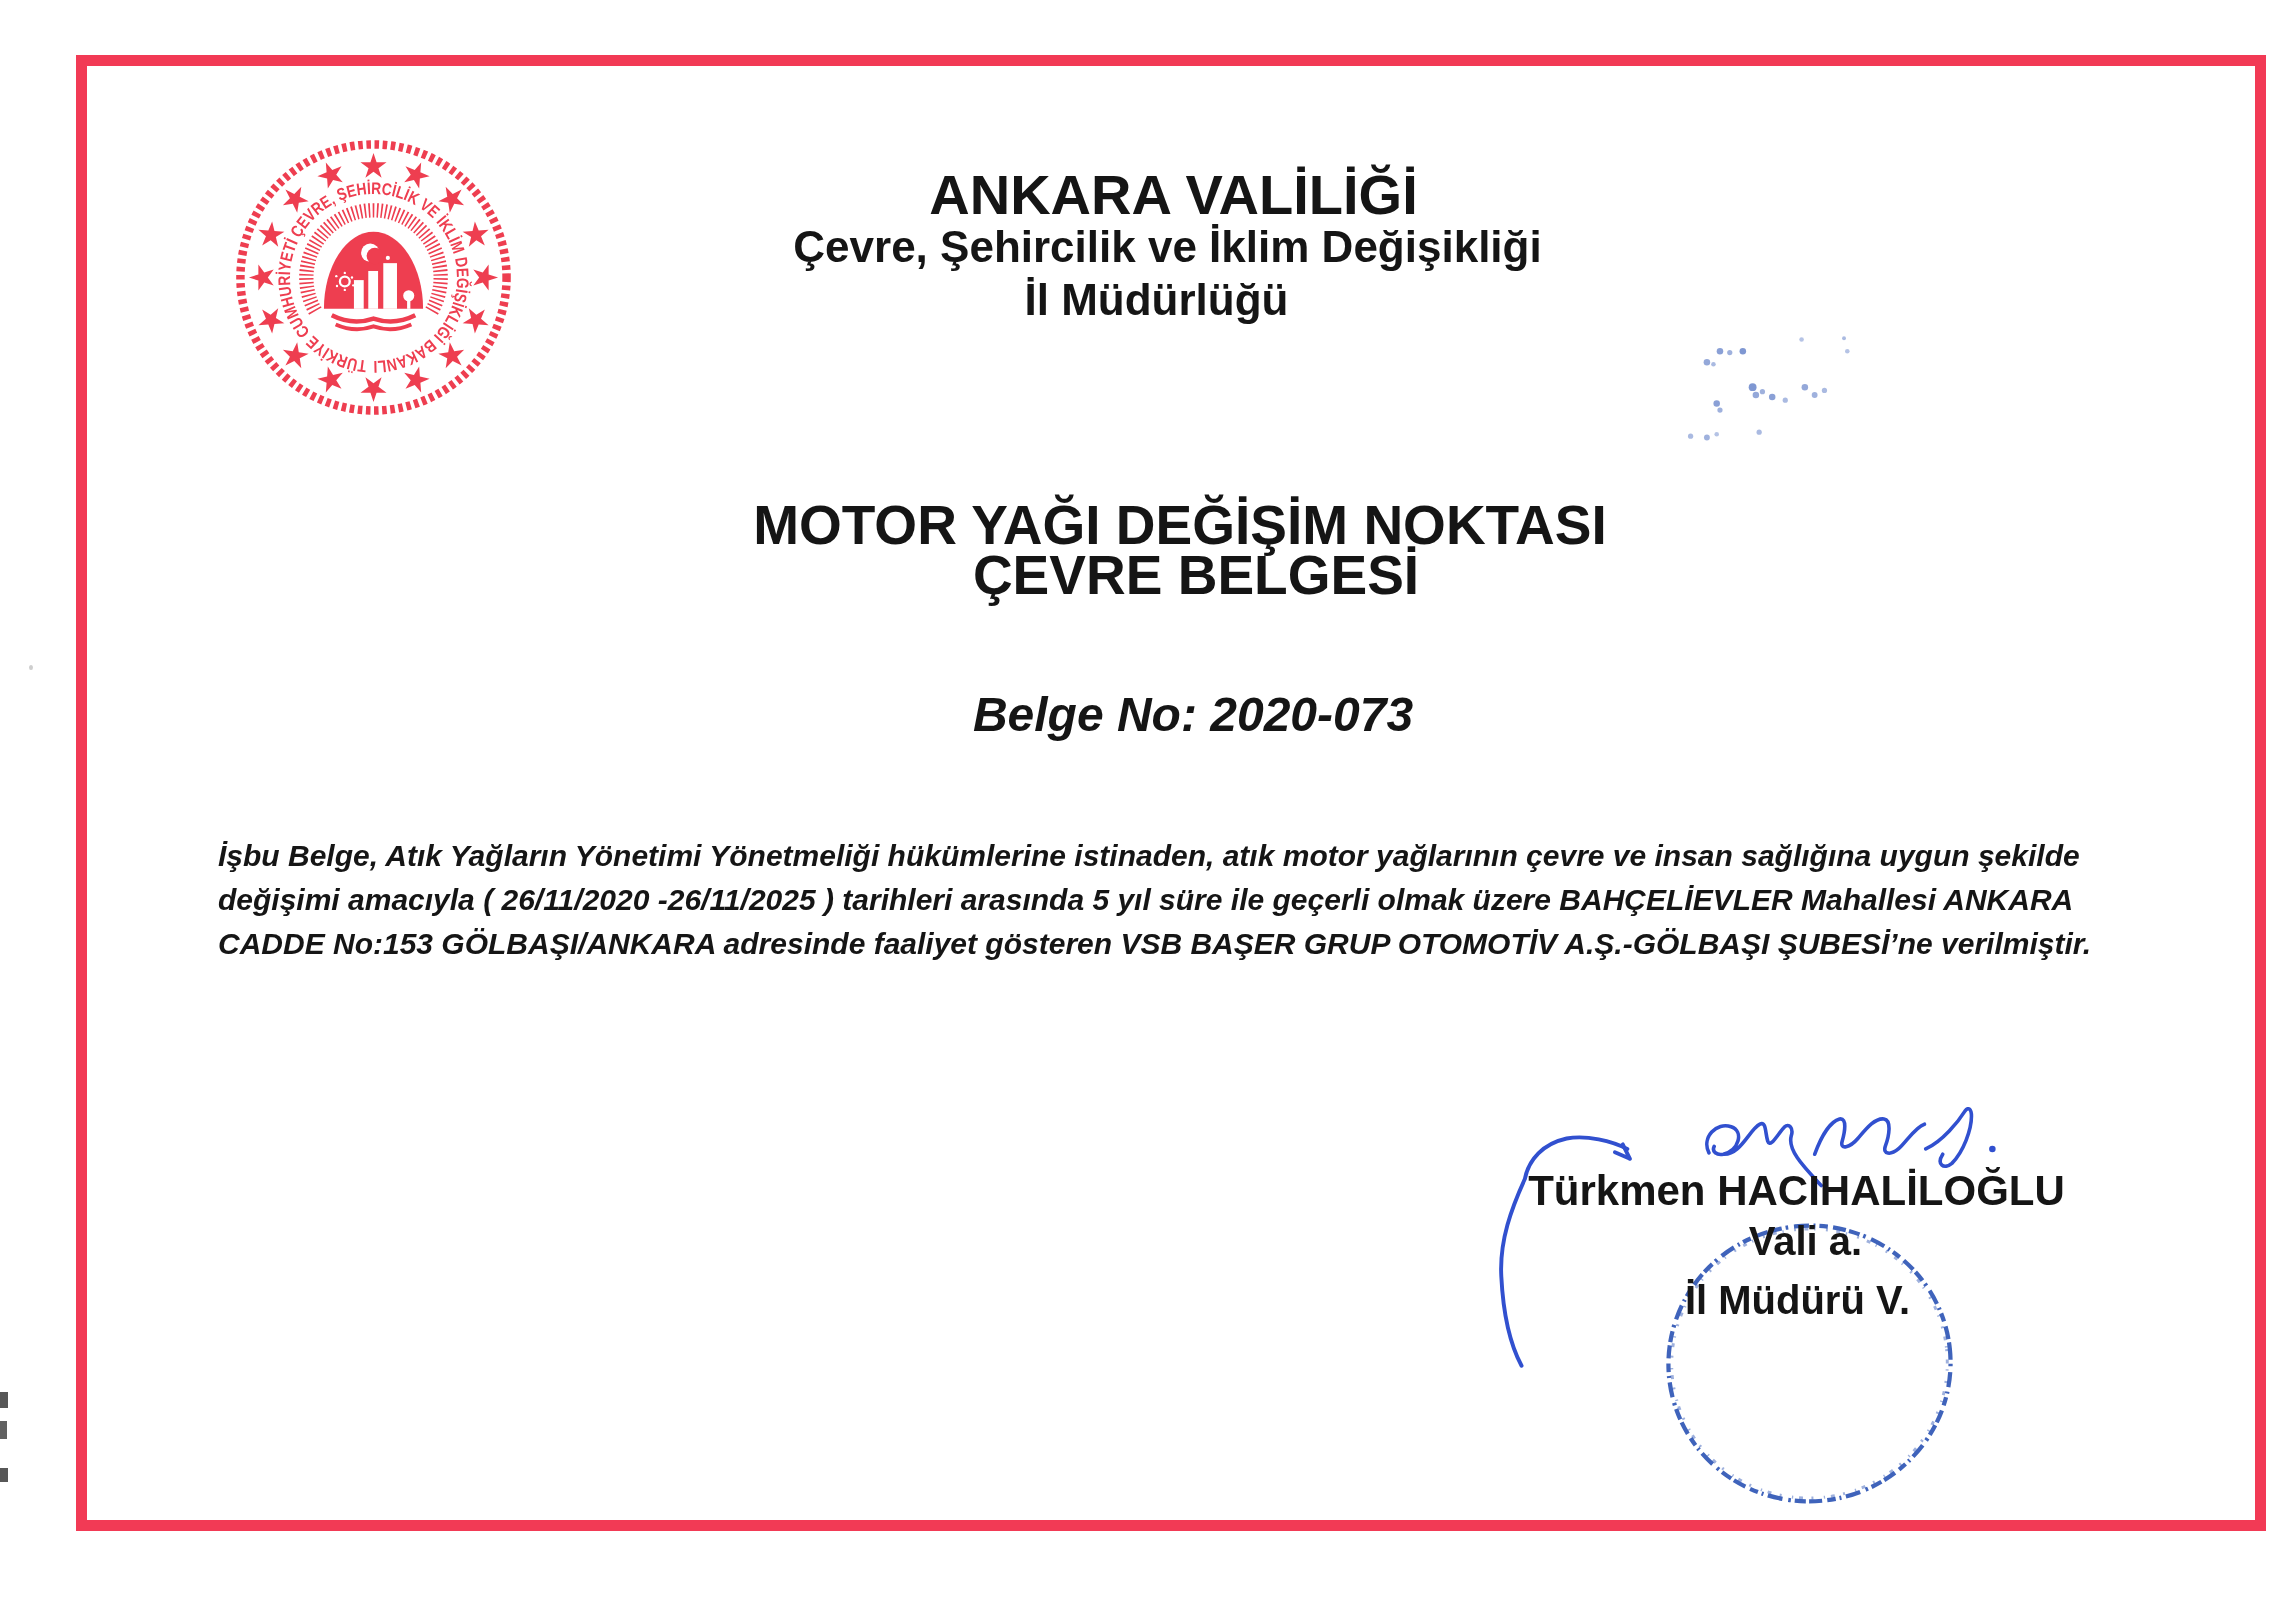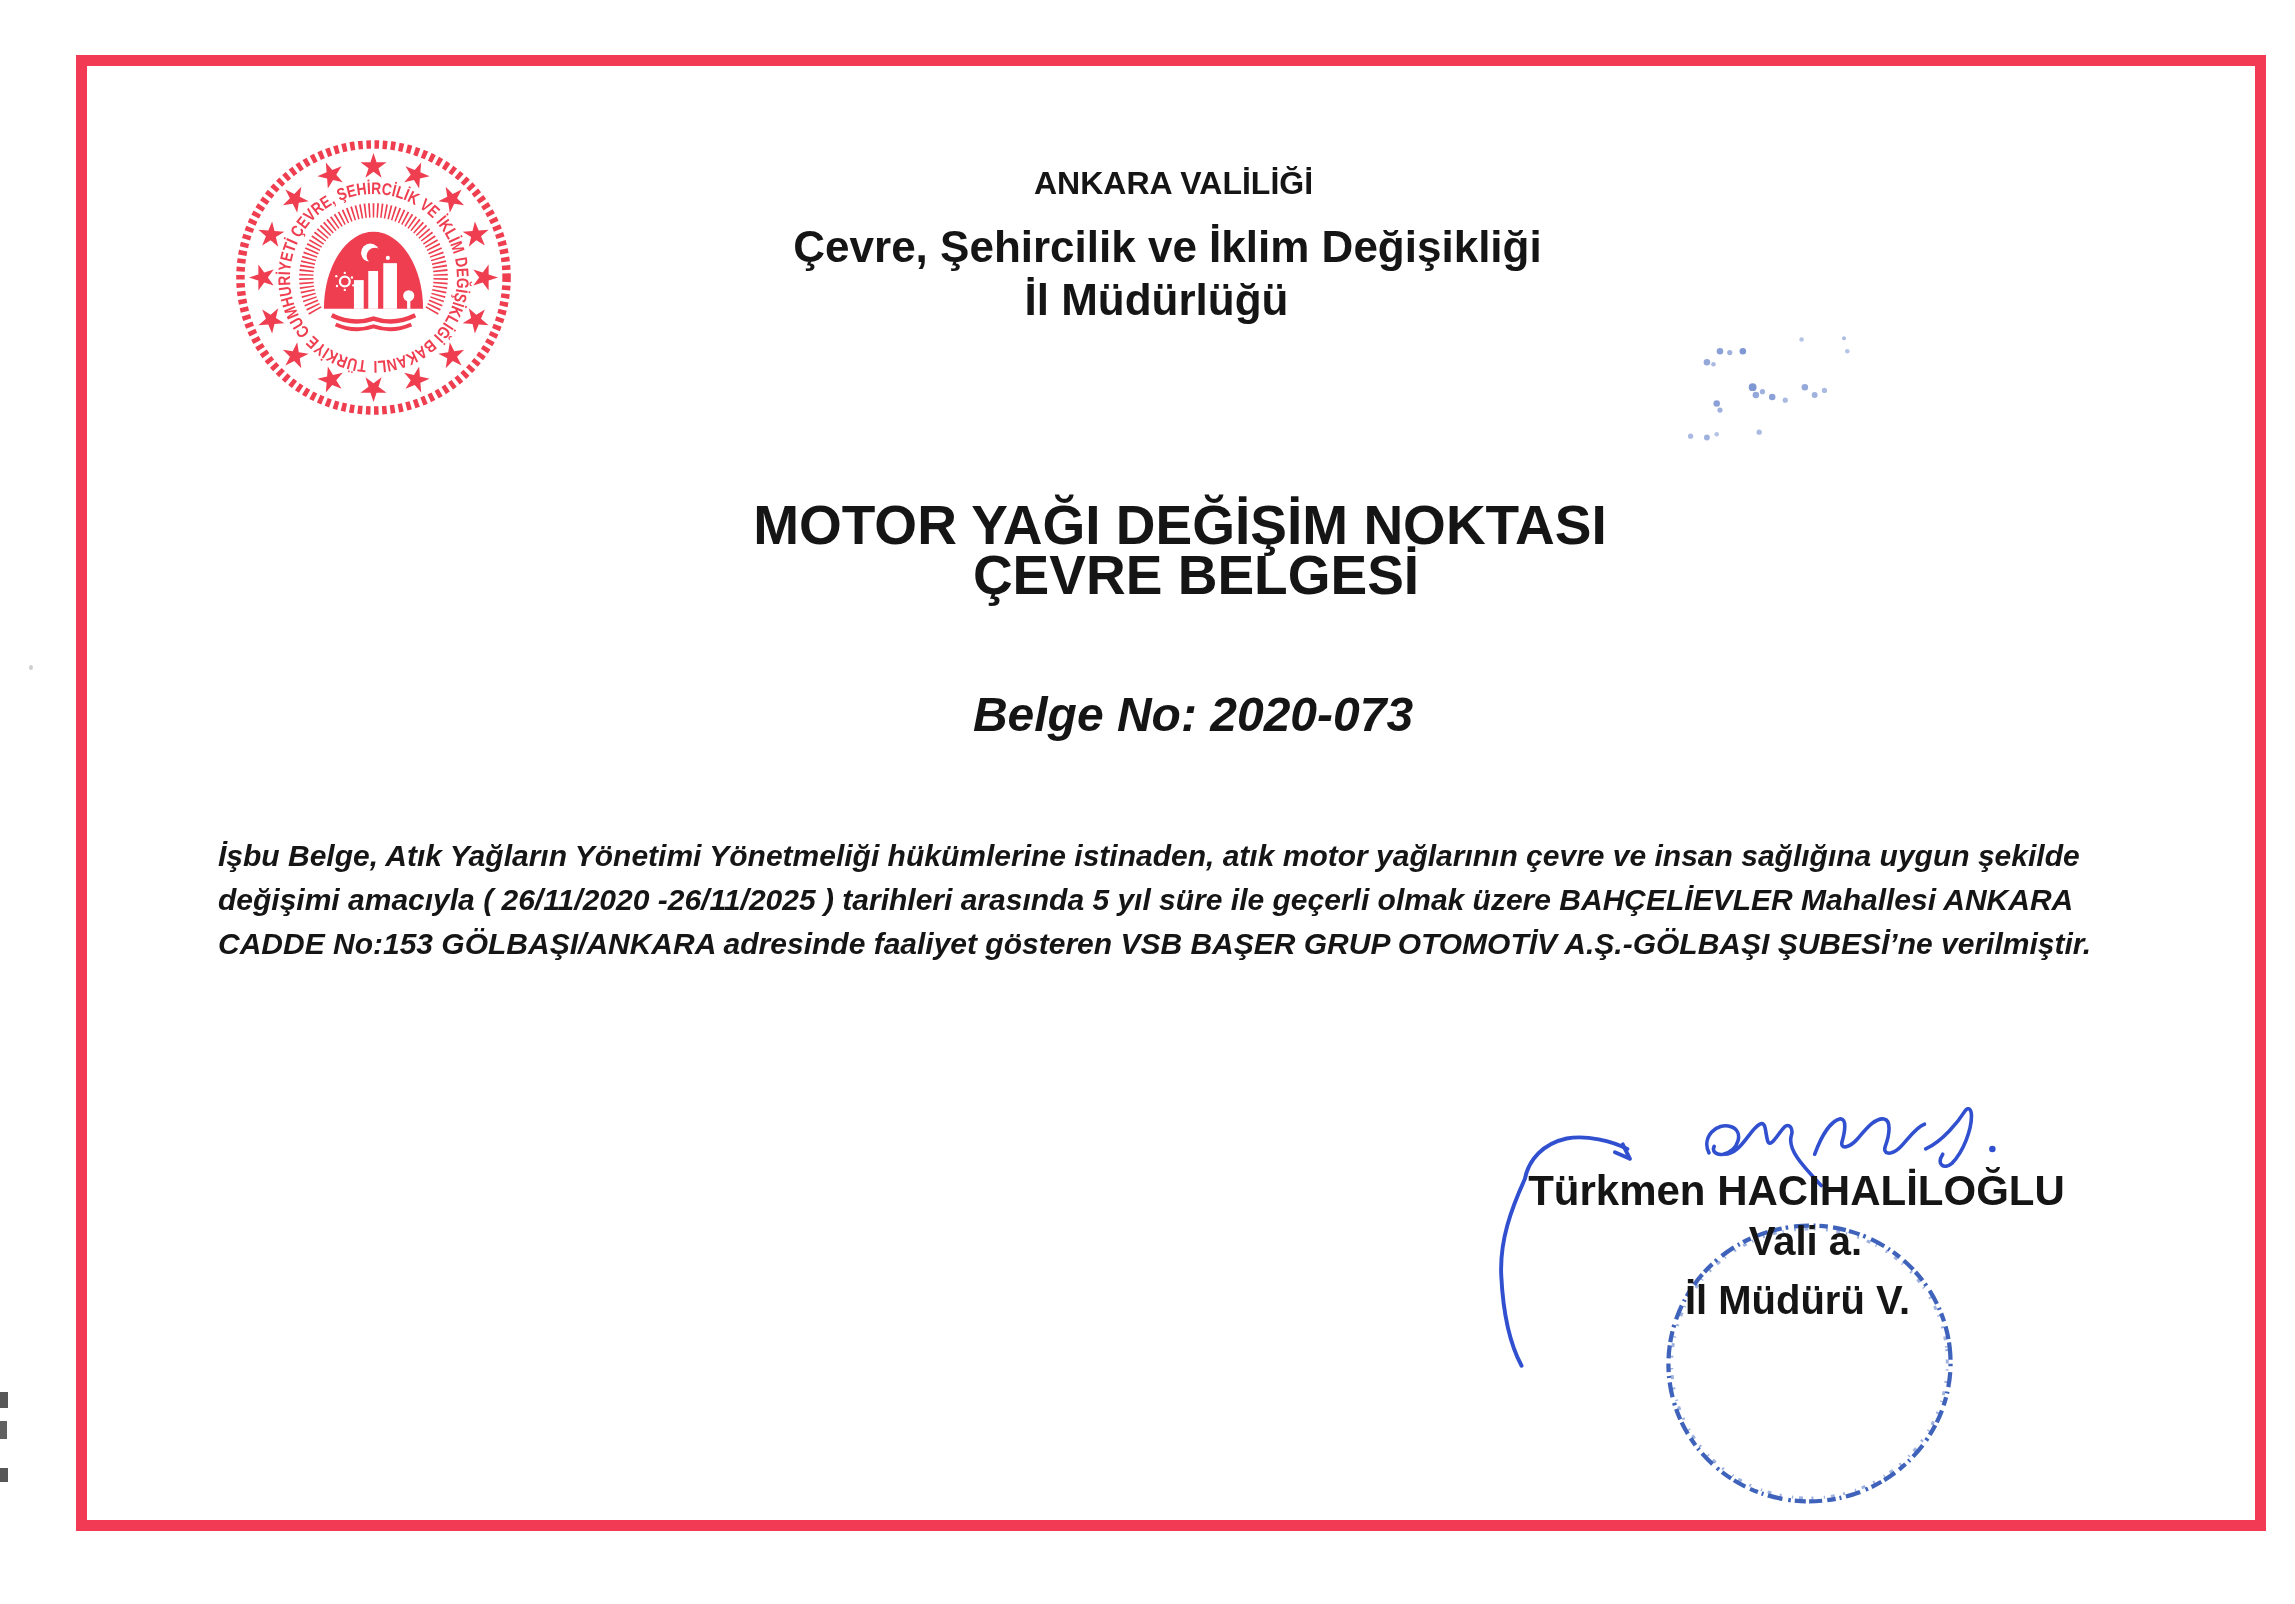--- a/index.html
+++ b/index.html
@@ -14,21 +14,21 @@
     position:relative;width:2295px;height:1604px;background:#ffffff;overflow:hidden;
     font-family:"Liberation Sans", sans-serif;color:var(--text-black);
   }
   .frame{
     position:absolute;left:76px;top:55px;width:2190px;height:1476px;
     border:11.8px solid var(--frame-red);box-sizing:border-box;
   }
   .tline{position:absolute;text-align:center;font-weight:bold;white-space:nowrap;line-height:1;}
   
   .h1{left:576px;top:114px;width:1175px;font-size:42px;}
-  .h2{left:586px;top:167px;width:1175px;font-size:32px;}
+  .h2{left:586px;top:167px;width:1175px;font-size:56px;}
   .h3{left:580px;top:225px;width:1175px;font-size:44px;}
   .h4{left:569px;top:278px;width:1175px;font-size:44px;}
   
   .t1{left:462px;top:482px;width:1436px;font-size:55px;letter-spacing:0px;margin-top:16px;}
   .t2{left:478px;top:548px;width:1436px;font-size:55px;}
   
   .belge{left:475px;top:691px;width:1436px;font-size:48px;font-style:italic;}
   
   .bodytext{position:absolute;left:218px;top:834px;width:1959px;
     font-weight:bold;font-style:italic;font-size:30px;line-height:44px;color:var(--text-black);}

